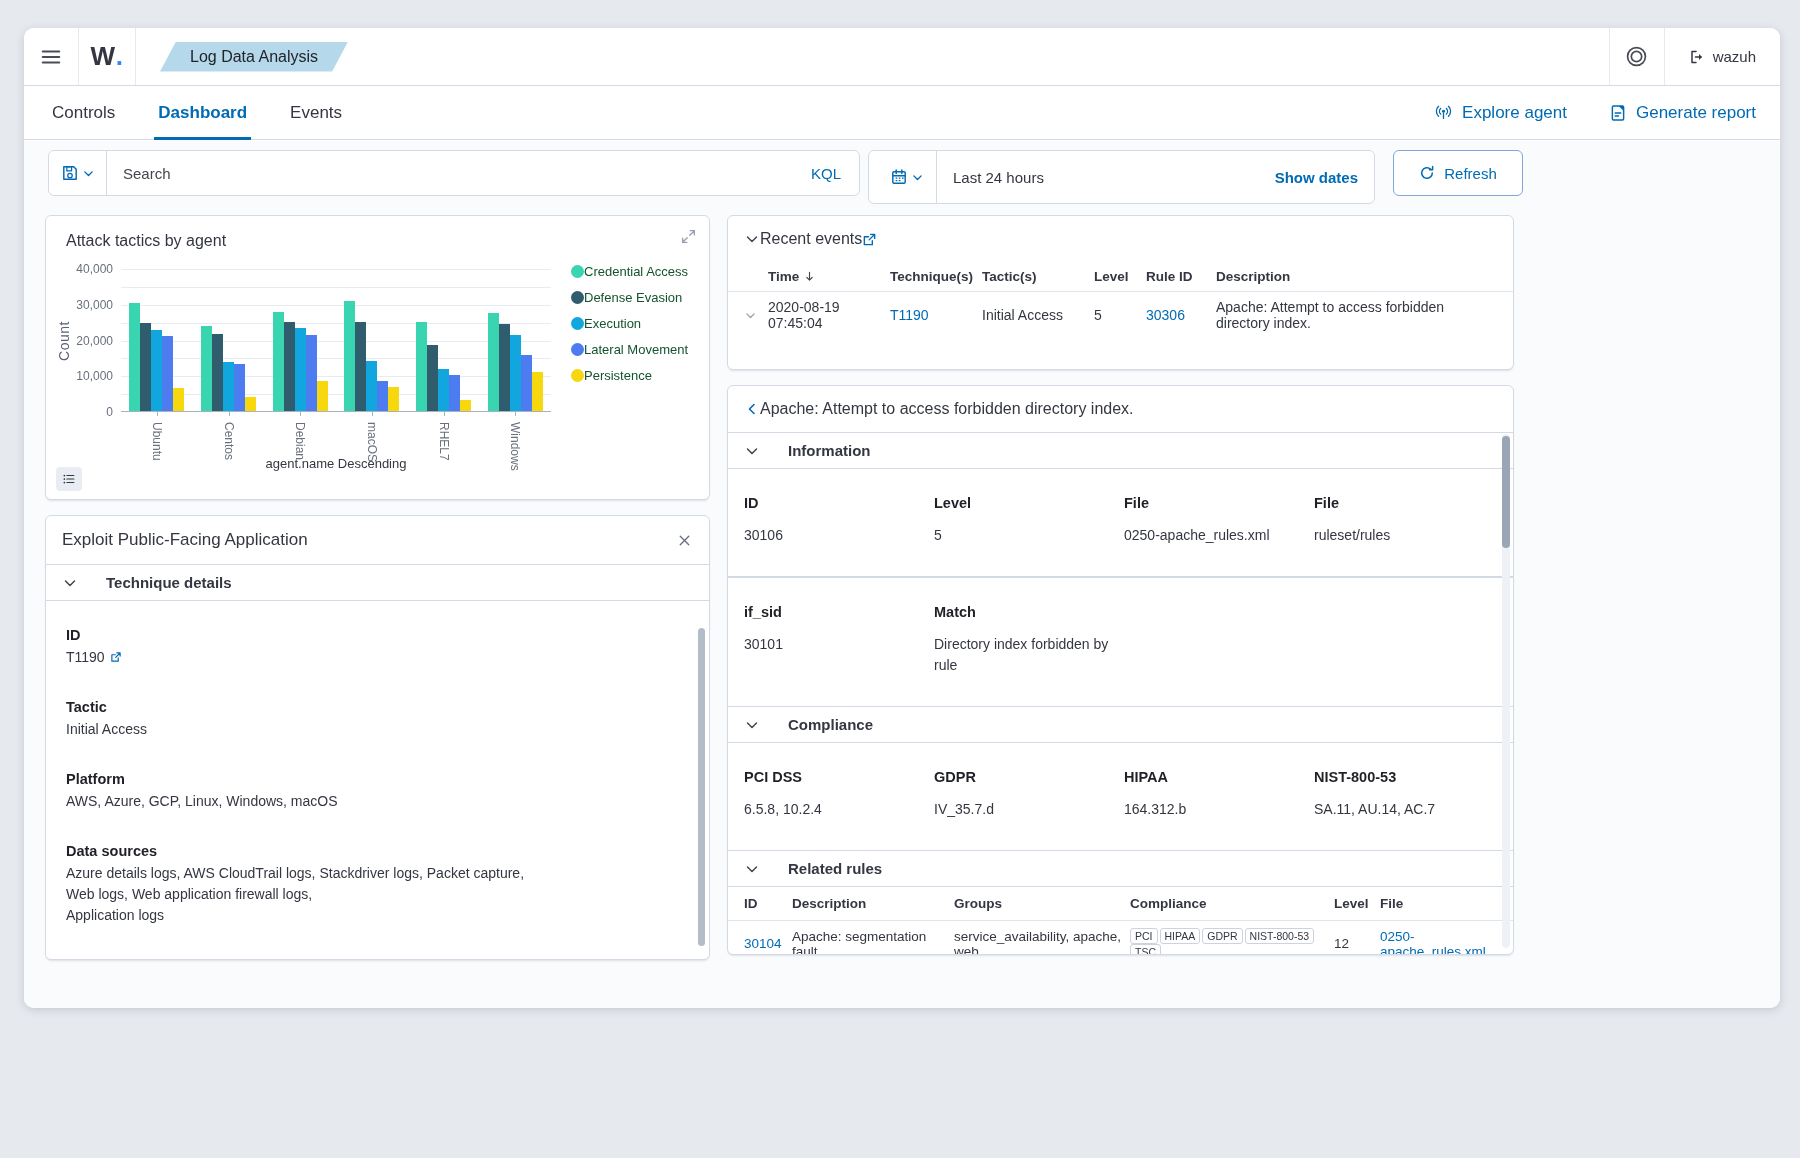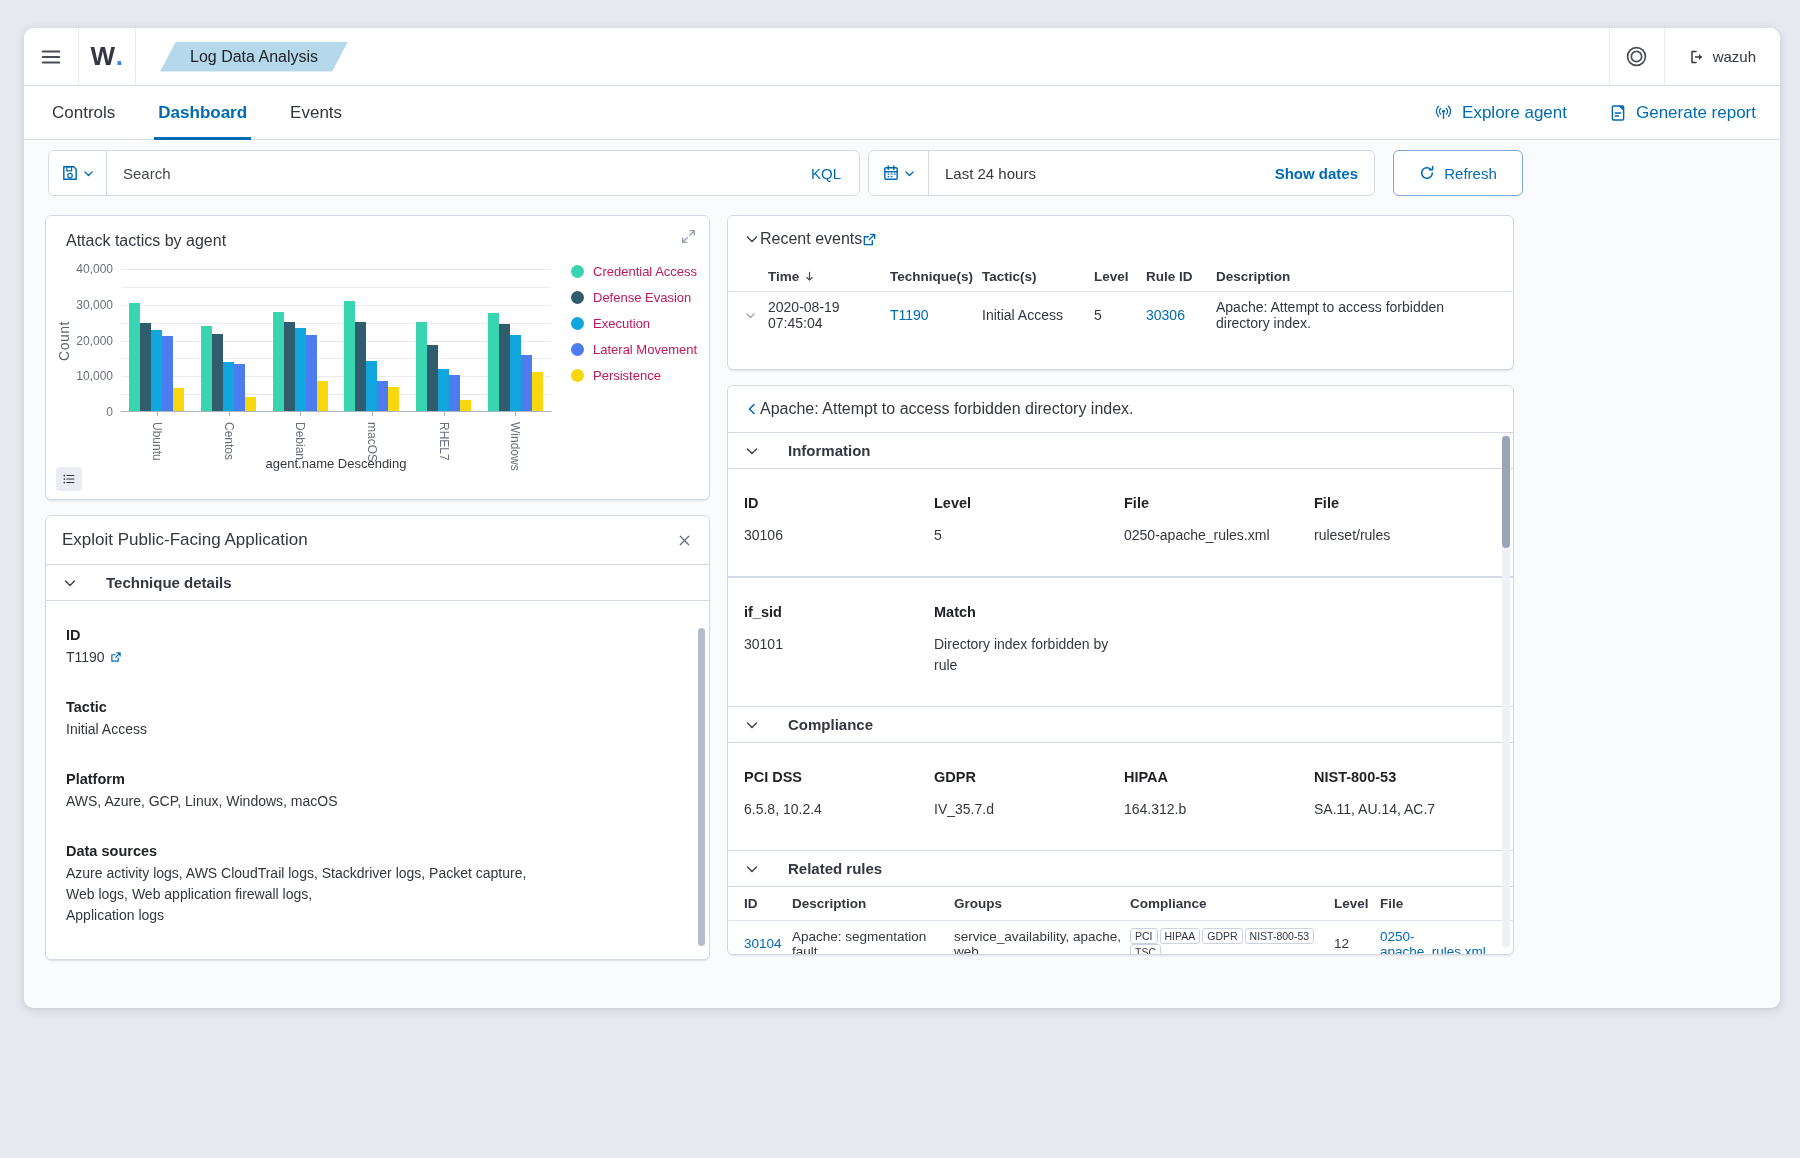--- a/index.html
+++ b/index.html
@@ -42,22 +42,22 @@
   .head-action { color:#006bb4; font-size:17px; display:flex; align-items:center; gap:9px; }
   
   .content { position:absolute; top:113px; left:0; right:0; bottom:0; background:#fafbfd; }
   
   .search-box { position:absolute; left:24px; top:9px; width:812px; height:46px; background:#fff;
     border:1px solid #d3dae6; border-radius:6px; display:flex; align-items:center; overflow:hidden; }
   .save-seg { width:58px; height:100%; border-right:1px solid #d3dae6; display:flex; align-items:center; justify-content:center; gap:3px; color:#006bb4; }
   .search-input { flex:1; border:none; outline:none; height:100%; padding:0 16px; font-size:15px; font-family:inherit; color:#343741; background:transparent; }
   .search-input::placeholder { color:#43464d; opacity:1; }
   .kql-btn { padding:0 18px; font-size:15px; color:#006bb4; height:100%; }
-  .date-box { position:absolute; left:844px; top:9px; width:507px; height:46px; background:#fff;
-    border:1px solid #d3dae6; border-radius:6px; display:flex; align-items:center; overflow:hidden; }
+  .date-box { position:absolute; left:844px; top:9px; width:507px; height:54px; background:#fff;
+    border:1px solid #d3dae6; border-radius:6px; display:flex; align-items:center; overflow:hidden;padding-left:8px; }
   .cal-seg { width:60px; height:100%; border-right:1px solid #d3dae6; display:flex; align-items:center; justify-content:center; gap:3px; color:#006bb4; }
   .time-range { padding:0 16px; font-size:15px; color:#343741; }
   .show-dates { margin-left:auto; padding:0 16px; font-size:15px; font-weight:600; color:#006bb4; }
   .refresh-btn { position:absolute; left:1369px; top:9px; width:130px; height:46px; background:#fff;
     border:1px solid #7fa8d9; border-radius:6px; color:#006bb4; font-size:15px; font-weight:500;
     display:flex; align-items:center; justify-content:center; gap:9px; }
   
   .panel { position:absolute; background:#fff; border:1px solid #d3dae6; border-radius:6px;
     box-shadow:0 2px 2px -1px rgba(152,162,179,.3); overflow:hidden; }
   .hr { height:1px; background:#d3dae6; }
@@ -72,21 +72,21 @@
   .expand-btn { position:absolute; right:12px; top:12px; color:#98a2b3; }
   .chart-ylabel { position:absolute; left:-32px; top:117px; width:100px; text-align:center; transform:rotate(-90deg); font-size:14px; color:#5a6270; letter-spacing:.5px; }
   .plot { position:absolute; left:75px; top:53px; width:430px; height:143px; border-bottom:1px solid #a9b2bf; }
   .gl { position:absolute; left:0; right:0; height:1px; background:#e8ecf2; }
   .ytick { position:absolute; left:-70px; width:62px; text-align:right; font-size:12px; color:#69707d; }
   .xtick { position:absolute; top:100%; width:1px; height:5px; background:#a9b2bf; }
   .xcat { position:absolute; transform-origin:0 0; transform:rotate(90deg); font-size:12px; color:#69707d; white-space:nowrap; }
   .bar { position:absolute; bottom:0; width:11px; }
   .chart-xlabel { position:absolute; left:75px; top:240px; width:430px; text-align:center; font-size:13px; color:#343741; }
   .legend { position:absolute; left:525px; top:48px; }
-  .legend-item { display:flex; align-items:center; gap:9px; margin-bottom:11px; font-size:13px; color:#be185d; }
+  .legend-item { display:flex; align-items:center; margin-bottom:11px; font-size:13px; color:#14532d; }
   .legend-dot { width:13px; height:13px; border-radius:50%; flex:0 0 13px; }
   .list-btn { position:absolute; left:10px; bottom:8px; width:26px; height:24px; background:#e9edf3; border-radius:4px;
     display:flex; align-items:center; justify-content:center; color:#343741; }
   
   .tech-panel { left:21px; top:374px; width:665px; height:445px; }
   .tech-title { font-size:17px; }
   .close-btn { margin-left:auto; color:#69707d; display:flex; }
   .tech-body { padding:26px 20px 10px 20px; position:relative; }
   .tech-field { margin-bottom:31px; }
   .f-label { font-weight:700; font-size:14.5px; color:#1f2126; }
@@ -373,21 +373,21 @@
           <div class="tech-field">
             <div class="f-label">Tactic</div>
             <div class="f-value">Initial Access</div>
           </div>
           <div class="tech-field">
             <div class="f-label">Platform</div>
             <div class="f-value">AWS, Azure, GCP, Linux, Windows, macOS</div>
           </div>
           <div class="tech-field">
             <div class="f-label">Data sources</div>
-            <div class="f-value">Azure activity logs, AWS CloudTrail logs, Stackdriver logs, Packet capture,
+            <div class="f-value">Azure details logs, AWS CloudTrail logs, Stackdriver logs, Packet capture,
 Web logs, Web application firewall logs,
 Application logs</div>
           </div>
         </div>
       <div class="tech-scroll"></div>
     </div>
 
     <div class="panel events-panel">
       <div class="panel-head">
         <span class="chev">

